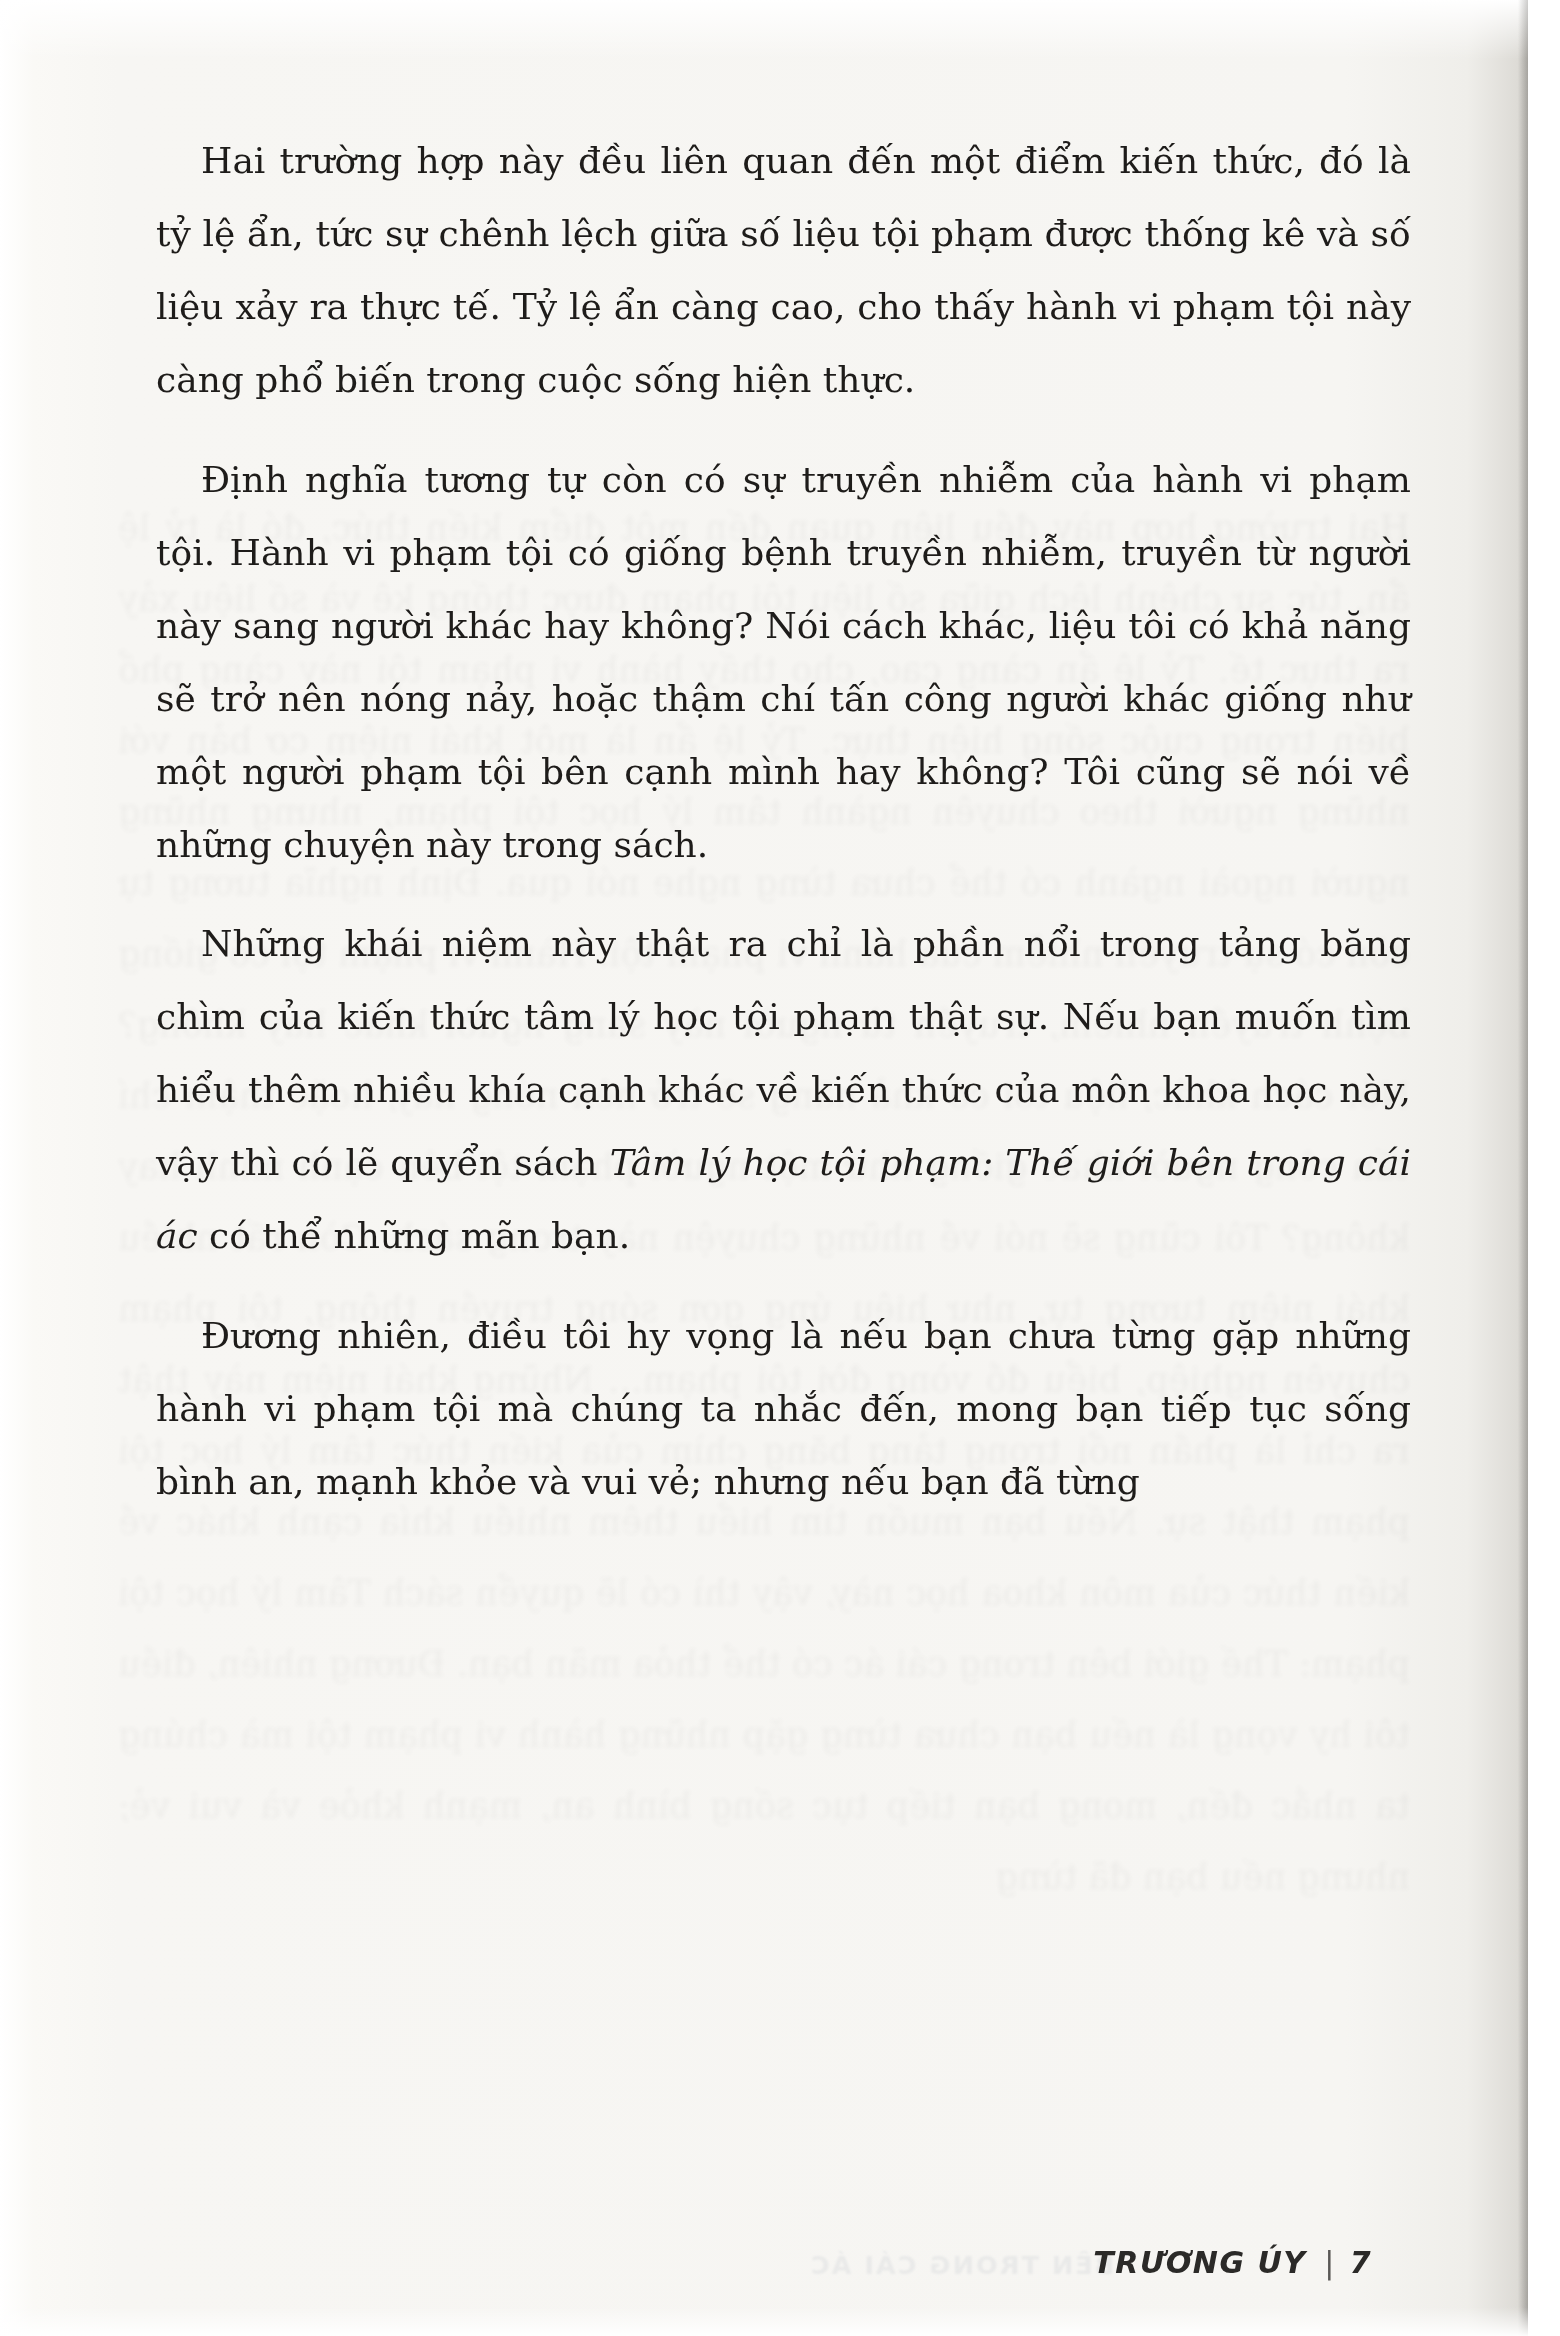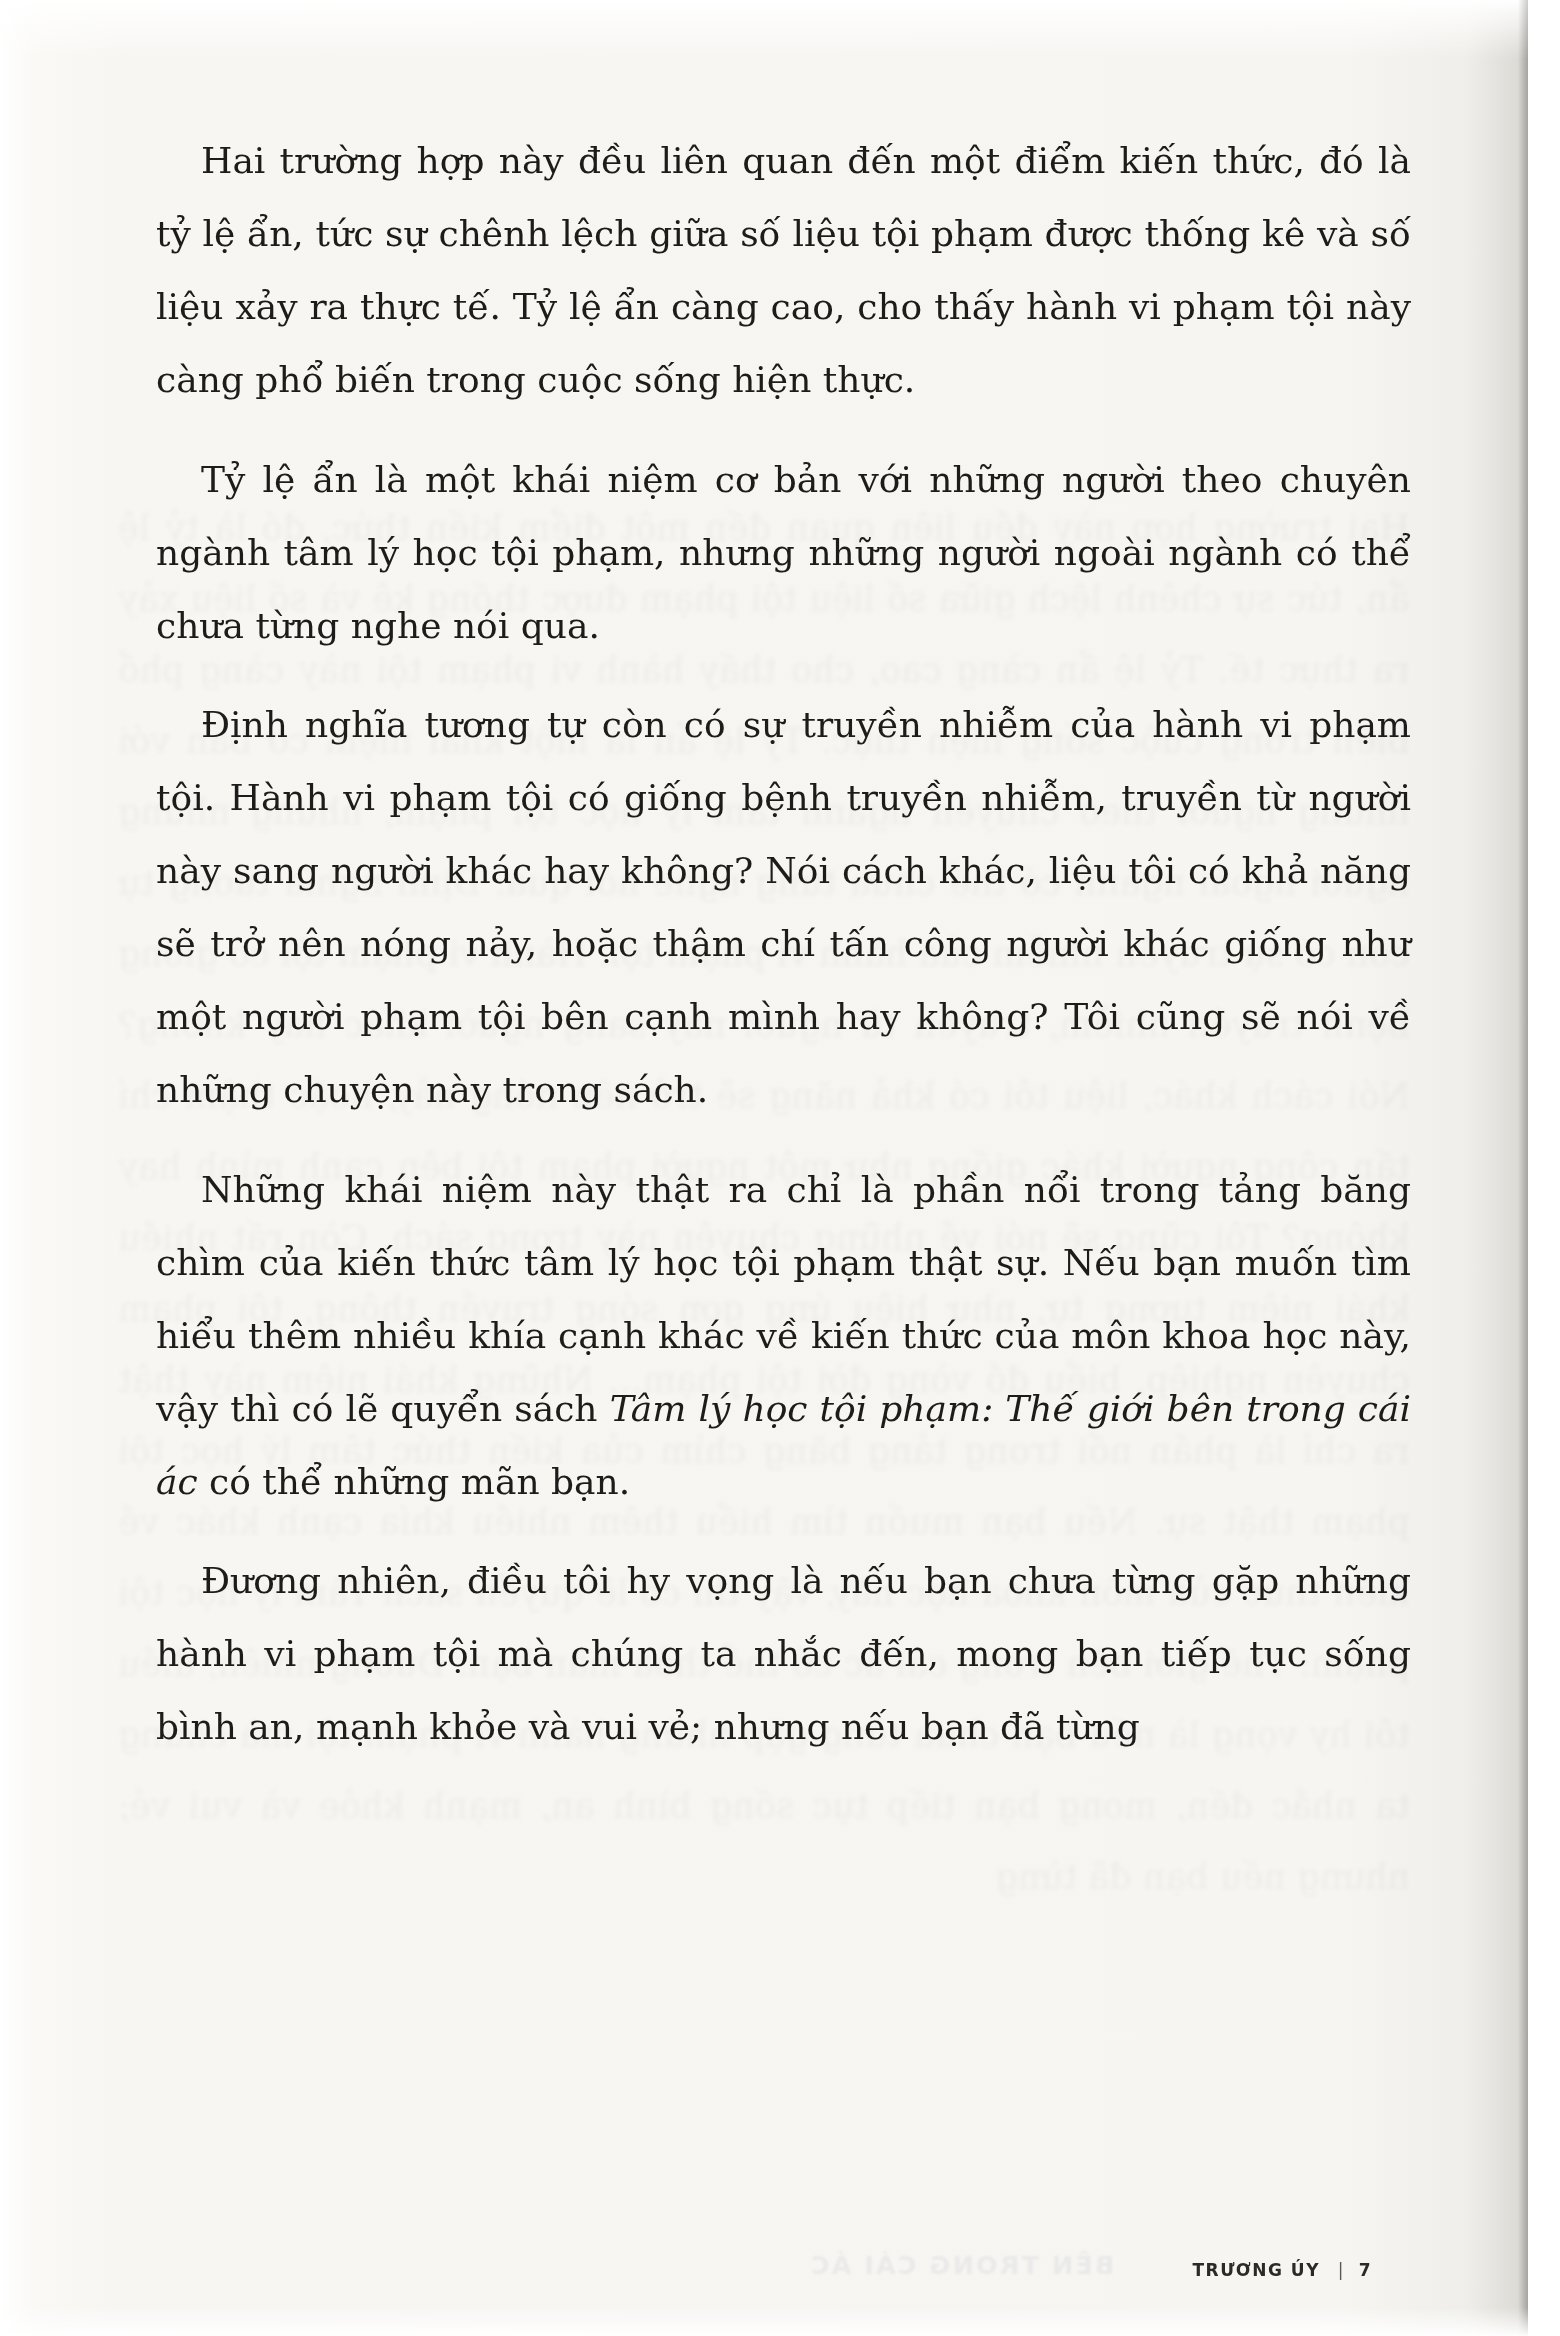--- a/index.html
+++ b/index.html
@@ -50,24 +50,25 @@
   }
   .para .it {
     font-style: italic;
   }
   .page-footer {
     position: absolute;
     right: 156px;
     bottom: 57px;
     font-family: "DejaVu Sans", "Liberation Sans", sans-serif;
     font-weight: bold;
-    font-size: 17px;
+    font-size: 30px;
     letter-spacing: 1.5px;
     color: #2b2a28;
     white-space: nowrap;
+    font-style: italic;
   }
   .page-footer .sep {
     font-weight: normal;
     color: #5a5856;
     padding: 0 13.8px 0 17.7px;
   }
   .footer-bleed {
     position: absolute;
     right: 414px;
     bottom: 57px;
@@ -100,21 +101,20 @@
 </style>
 </head>
 <body>
 
 <div class="scan">
 
   <div class="bleed-layer">Hai trường hợp này đều liên quan đến một điểm kiến thức, đó là tỷ lệ ẩn, tức sự chênh lệch giữa số liệu tội phạm được thống kê và số liệu xảy ra thực tế. Tỷ lệ ẩn càng cao, cho thấy hành vi phạm tội này càng phổ biến trong cuộc sống hiện thực.  Tỷ lệ ẩn là một khái niệm cơ bản với những người theo chuyên ngành tâm lý học tội phạm, nhưng những người ngoài ngành có thể chưa từng nghe nói qua.  Định nghĩa tương tự còn có sự truyền nhiễm của hành vi phạm tội. Hành vi phạm tội có giống bệnh truyền nhiễm, truyền từ người này sang người khác hay không? Nói cách khác, liệu tôi có khả năng sẽ trở nên nóng nảy, hoặc thậm chí tấn công người khác giống như một người phạm tội bên cạnh mình hay không? Tôi cũng sẽ nói về những chuyện này trong sách.  Còn rất nhiều khái niệm tương tự, như hiệu ứng gợn sóng truyền thông, tội phạm chuyên nghiệp, biểu đồ vòng đời tội phạm…  Những khái niệm này thật ra chỉ là phần nổi trong tảng băng chìm của kiến thức tâm lý học tội phạm thật sự. Nếu bạn muốn tìm hiểu thêm nhiều khía cạnh khác về kiến thức của môn khoa học này, vậy thì có lẽ quyển sách Tâm lý học tội phạm: Thế giới bên trong cái ác có thể thỏa mãn bạn.  Đương nhiên, điều tôi hy vọng là nếu bạn chưa từng gặp những hành vi phạm tội mà chúng ta nhắc đến, mong bạn tiếp tục sống bình an, mạnh khỏe và vui vẻ; nhưng nếu bạn đã từng</div>
 
   <div class="text-block">
       <p class="para"><span>Hai trường hợp này đều liên quan đến một điểm kiến thức, đó là tỷ lệ ẩn, tức sự chênh lệch giữa số liệu tội phạm được thống kê và số liệu xảy ra thực tế. Tỷ lệ ẩn càng cao, cho thấy hành vi phạm tội này càng phổ biến trong cuộc sống hiện thực.</span></p>
-      <p class="para"><span>Tỷ lệ ẩn là một khái niệm cơ bản với những người theo chuyên ngành tâm lý học tội phạm, nhưng những người ngoài ngành có thể chưa từng nghe nói qua.</span></p>
       <p class="para"><span>Định nghĩa tương tự còn có sự truyền nhiễm của hành vi phạm tội. Hành vi phạm tội có giống bệnh truyền nhiễm, truyền từ người này sang người khác hay không? Nói cách khác, liệu tôi có khả năng sẽ trở nên nóng nảy, hoặc thậm chí tấn công người khác giống như một người phạm tội bên cạnh mình hay không? Tôi cũng sẽ nói về những chuyện này trong sách.</span></p>
       <p class="para"><span>Những khái niệm này thật ra chỉ là phần nổi trong tảng băng chìm của kiến thức tâm lý học tội phạm thật sự. Nếu bạn muốn tìm hiểu thêm nhiều khía cạnh khác về kiến thức của môn khoa học này, vậy thì có lẽ quyển sách </span><span class="it">Tâm lý học tội phạm: Thế giới bên trong cái ác</span><span> có thể những mãn bạn.</span></p>
       <p class="para"><span>Đương nhiên, điều tôi hy vọng là nếu bạn chưa từng gặp những hành vi phạm tội mà chúng ta nhắc đến, mong bạn tiếp tục sống bình an, mạnh khỏe và vui vẻ; nhưng nếu bạn đã từng</span></p>
     </div>
 
   <div class="footer-bleed">BÊN TRONG CÁI ÁC</div>
 
   <div class="page-footer">
     <span>TRƯƠNG ÚY</span><span class="sep">|</span><span>7</span>
   </div>

